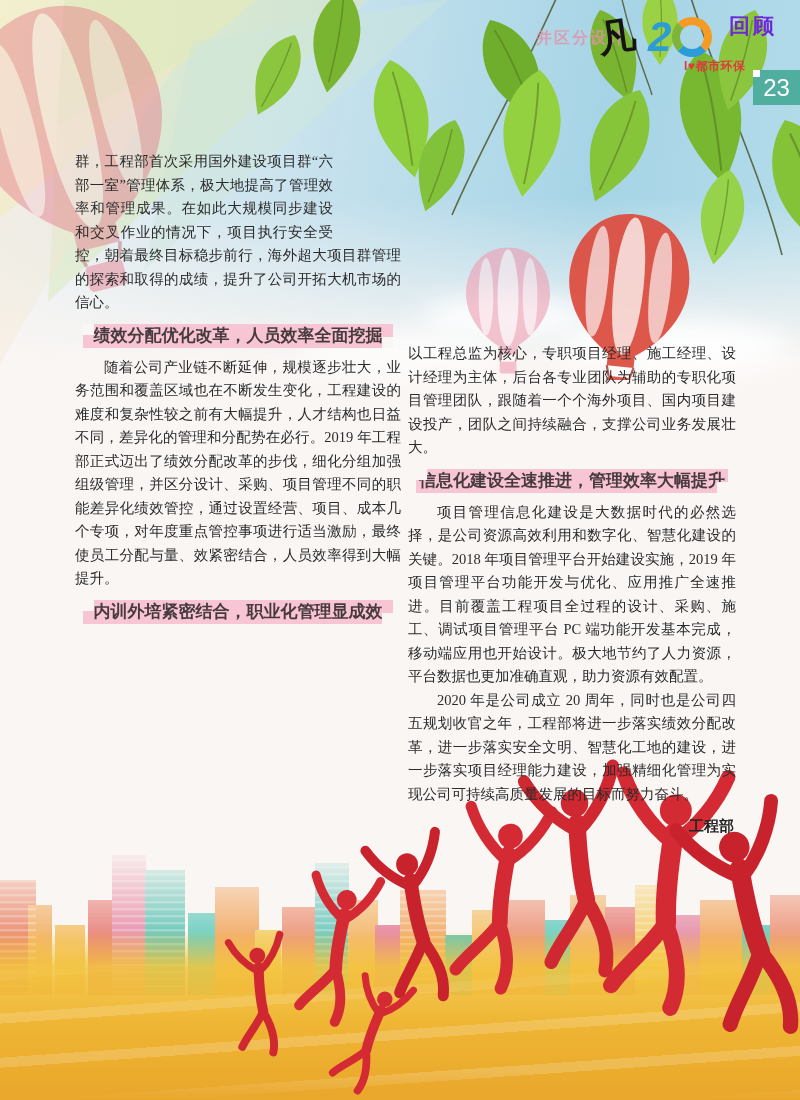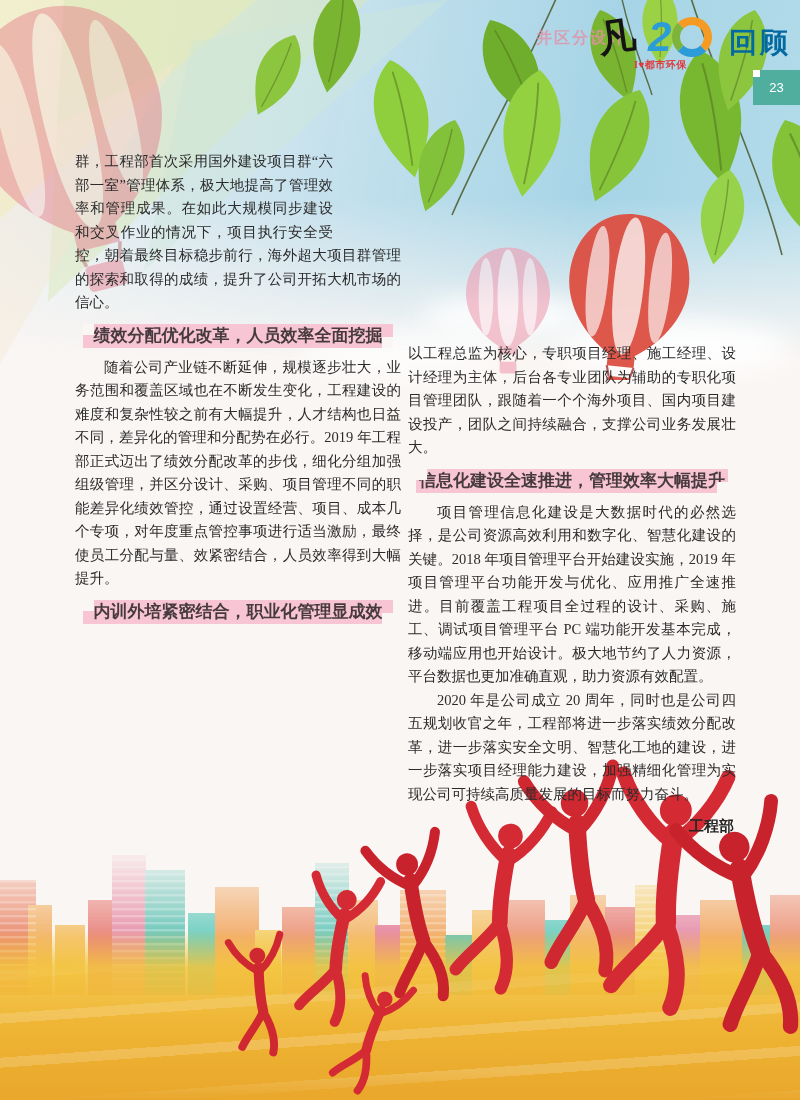--- a/index.html
+++ b/index.html
@@ -45,26 +45,26 @@
   
   .watermark{position:absolute;left:536px;top:28px;font-family:"Liberation Sans",sans-serif;
     font-size:16px;letter-spacing:2px;color:#e391a8;opacity:.8;filter:blur(.5px);font-weight:bold;}
   .calligraphy{position:absolute;left:598px;top:12px;font-size:38px;color:#141414;
     font-family:"DejaVu Serif",serif;font-weight:bold;transform:rotate(-8deg);}
   .logo20{position:absolute;left:648px;top:16px;display:flex;align-items:center;height:42px;}
   .logo20 .two{font-family:"Liberation Sans",sans-serif;font-weight:bold;font-style:italic;
     font-size:42px;color:#2b9cd8;line-height:40px;}
   .logo20 .ring{width:24px;height:24px;border-radius:50%;margin-left:1px;
     border:8px solid #f59a23;border-left-color:#7fb43a;border-bottom-color:#2b9cd8;}
-  .logo-tagline{position:absolute;left:634px;top:58px;font-family:Liberation Serif, serif;
-    font-size:10px;color:#e03a3a;font-weight:bold;letter-spacing:.5px;}
-  .section-label{position:absolute;left:729px;top:24px;font-family:"Liberation Sans",sans-serif;
-    font-size:28px;font-weight:600;letter-spacing:3px;color:#0369a1;}
+  .logo-tagline{position:absolute;left:684px;top:58px;font-family:Liberation Sans, sans-serif;
+    font-size:12px;color:#e03a3a;font-weight:bold;letter-spacing:.5px;}
+  .section-label{position:absolute;left:729px;top:12px;font-family:"Liberation Sans",sans-serif;
+    font-size:21px;font-weight:600;letter-spacing:3px;color:#6d28d9;}
   .page-badge{position:absolute;right:0;top:70px;width:47px;height:35px;background:#50ae9e;
-    color:#fff;font-family:"Liberation Sans",sans-serif;font-size:13px;
+    color:#fff;font-family:"Liberation Sans",sans-serif;font-size:24px;
     display:flex;align-items:center;justify-content:center;}
   .page-badge::before{content:"";position:absolute;left:0;top:0;width:7px;height:7px;background:#fff;}
   
   .col{position:absolute;color:#2b2b2b;font-size:14.5px;line-height:23.5px;text-align:justify;}
   .col-left{left:75px;top:150px;width:326px;}
   .col-right{left:408px;top:342px;width:328px;}
   .col p{margin:0;}
   .col p.indent{text-indent:2em;}
   .leaf-spacer{float:right;width:68px;height:71px;}
   .sec-head{

